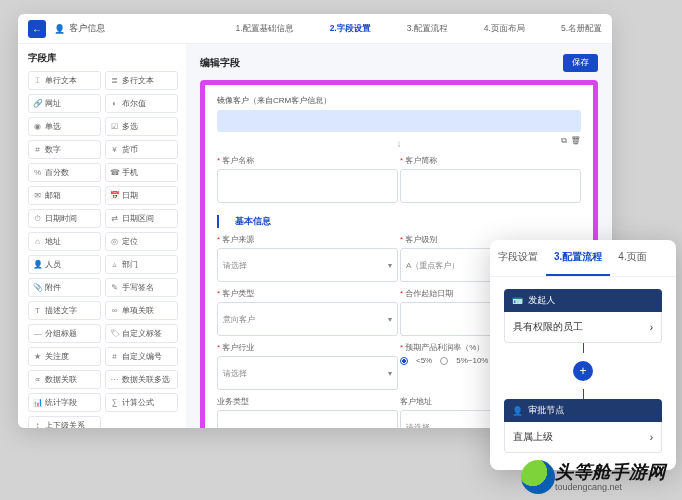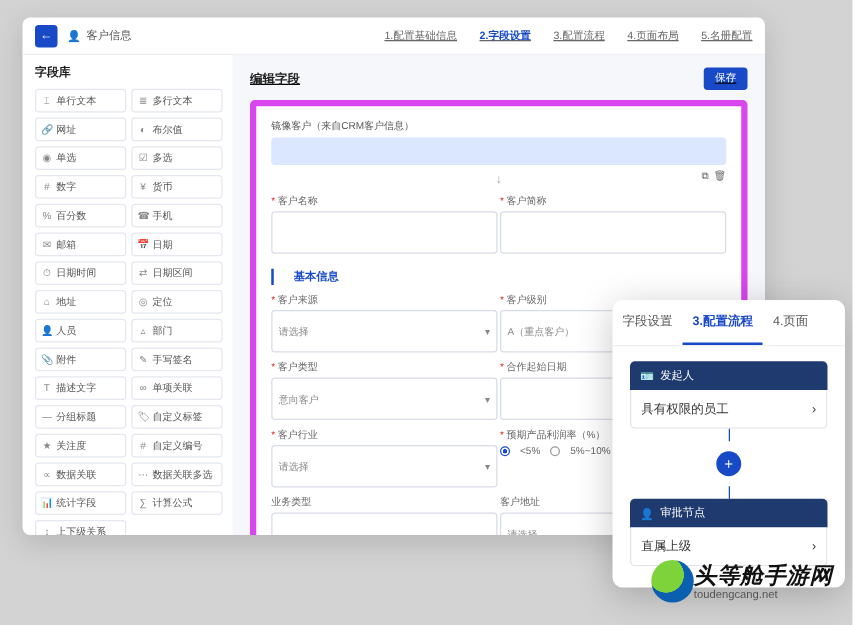--- a/index.html
+++ b/index.html
@@ -29,21 +29,21 @@
     border-bottom: 1px solid #eef0f3;
   }
   .back-sq {
     width: 18px; height: 18px;
     background: #1849c6;
     border-radius: 3px;
     display: flex; align-items: center; justify-content: center;
     color: #fff; font-size: 10px;
   }
   .crumb { margin-left: 8px; color: #555; display: flex; align-items: center; gap: 4px; }
-  .steps { margin-left: auto; display: flex; gap: 18px; color: #666; font-size: 8.5px; text-decoration: underline; }
+  .steps { margin-left: auto; display: flex; gap: 36px; color: #666; font-size: 8.5px; }
   .steps span.active { color: #1849c6; font-weight: 600; }
   .body { flex: 1; display: flex; overflow: hidden; }
   
   .lib {
     width: 168px; padding: 8px 8px 8px 10px;
     overflow: hidden;
   }
   .lib h3 { font-size: 9.5px; font-weight: 700; color: #222; margin-bottom: 6px; }
   .lib-grid { display: grid; grid-template-columns: 1fr 1fr; gap: 4px; }
   .ftype {
@@ -56,21 +56,21 @@
     cursor: grab;
   }
   .ftype .ic { width: 9px; text-align: center; color: #888; font-size: 8px; }
   
   .main {
     flex: 1; background: #f6f7fb;
     padding: 10px 14px;
     overflow: hidden;
     position: relative;
   }
-  .main-head { display: flex; align-items: center; margin-bottom: 8px; text-decoration: underline; }
+  .main-head { display: flex; align-items: center; margin-bottom: 8px; }
   .main-head h2 { font-size: 10px; font-weight: 700; color: #222; }
   .save-btn {
     margin-left: auto; background: #1849c6; color: #fff;
     border: none; border-radius: 3px; padding: 3px 9px; font-size: 8.5px;
   }
   .panel {
     background: #fff; border: 5px solid #d946ef; border-radius: 4px;
     padding: 10px 12px; font-size: 8px; color: #555;
   }
   .mirror-box {
@@ -128,21 +128,21 @@
   .plus {
     width: 20px; height: 20px; border-radius: 50%;
     background: #1849c6; color: #fff;
     display: flex; align-items: center; justify-content: center;
     margin: 8px 0; font-size: 12px;
   }
   .flowline { width: 1px; height: 10px; background: #1849c6; }
 
   
   .brand {
-    position: absolute; right: 16px; bottom: 18px;
+    position: absolute; right: 16px; bottom: 6px;
     display: flex; align-items: center; gap: 0; justify-content: center;
   }
   .brand .logo {
     width: 34px; height: 34px; border-radius: 50%;
     background: radial-gradient(circle at 35% 35%, #7fd33a 0 45%, #0b5fb0 46% 100%);
   }
   .brand .txt { display: flex; flex-direction: column; line-height: 1; }
   .brand .cn { font-size: 18px; font-weight: 800; font-style: italic; color: #111; letter-spacing: 0.5px; }
   .brand .en { font-size: 9px; color: #555; margin-top: 2px; }
 </style>

